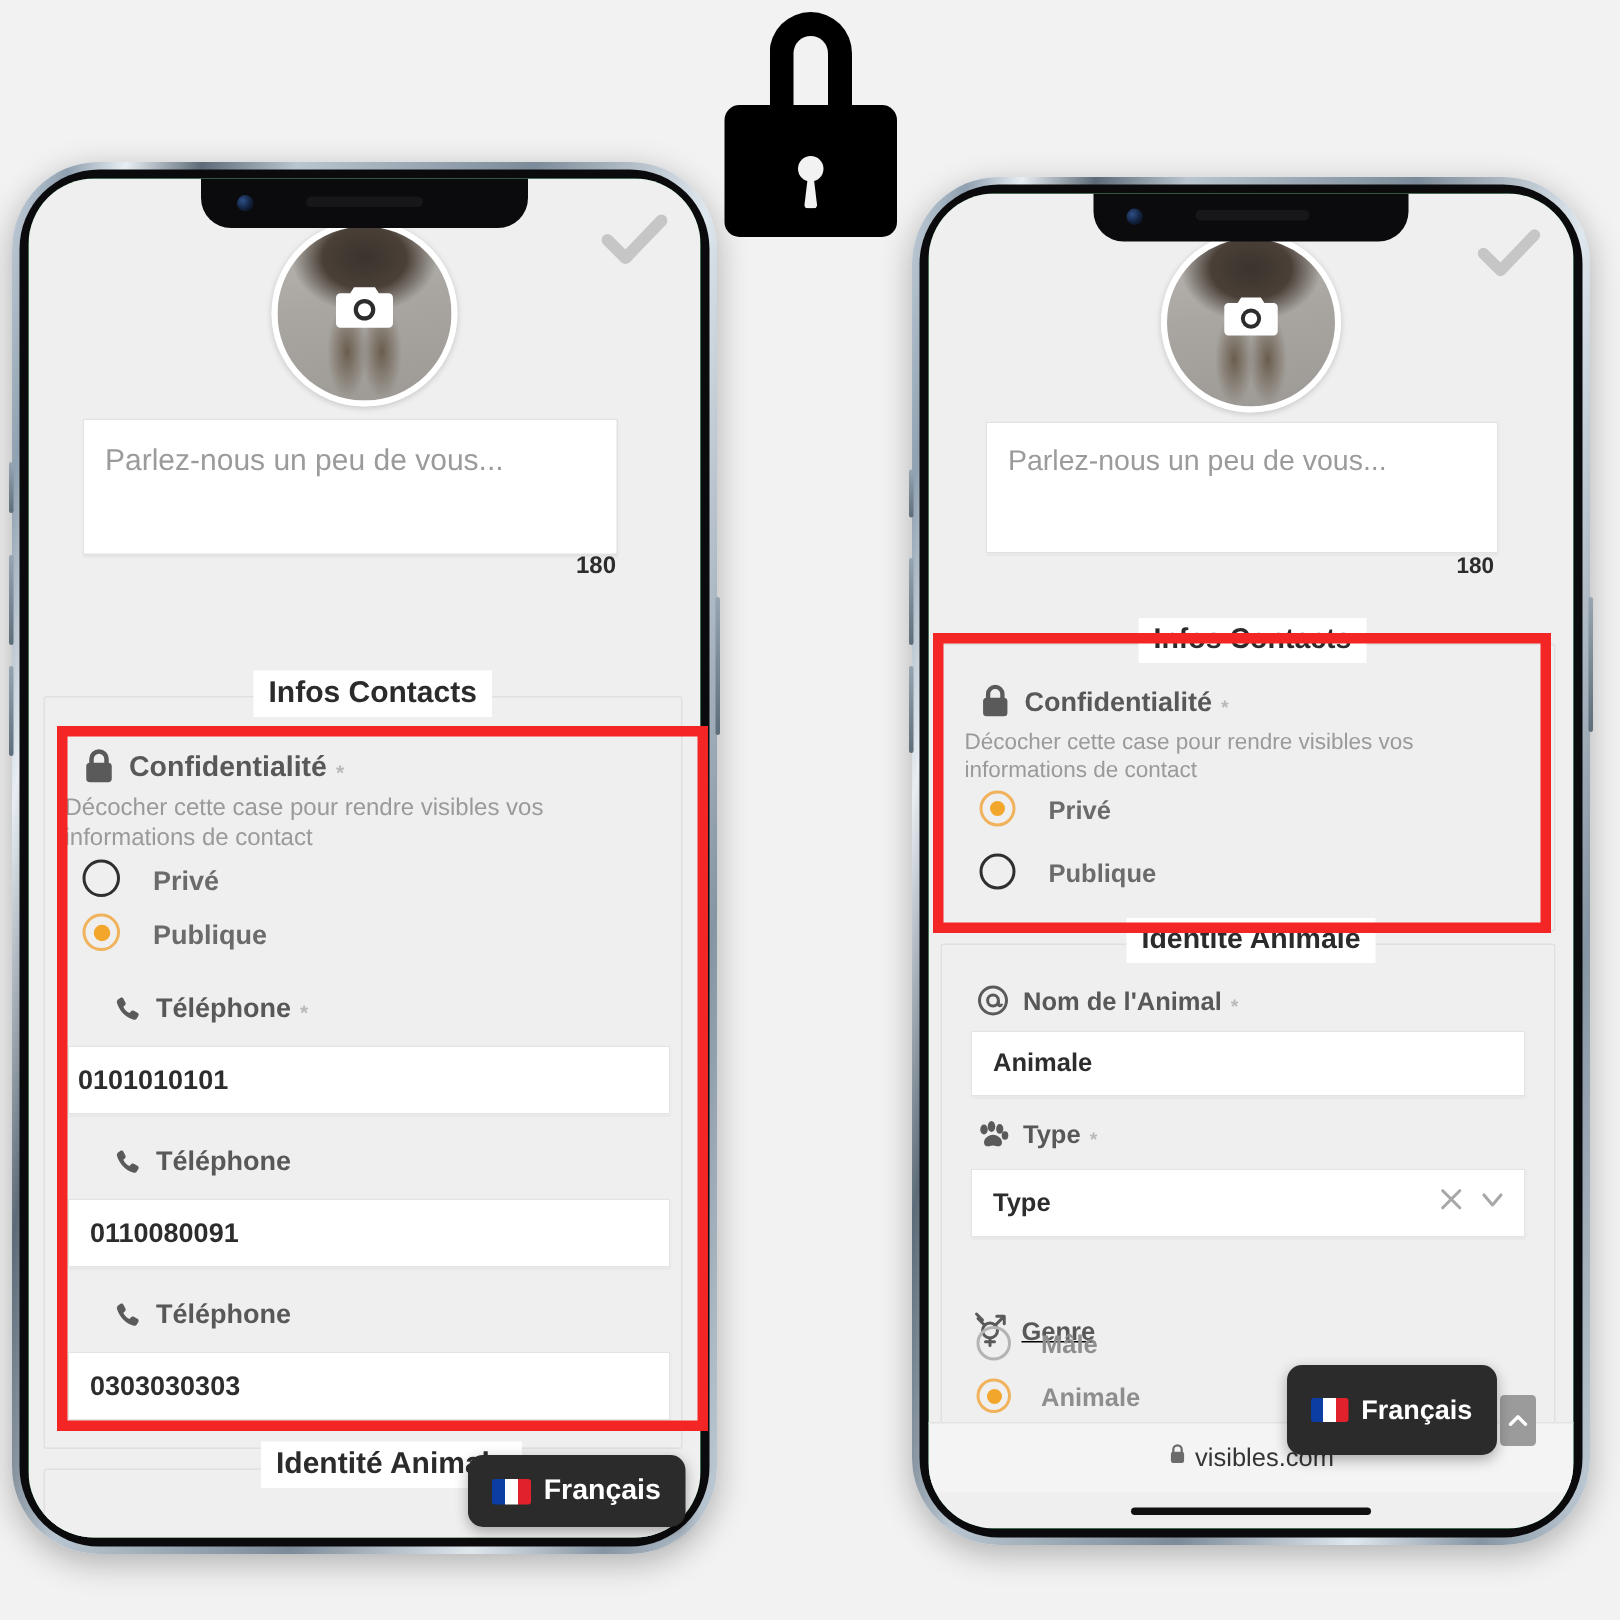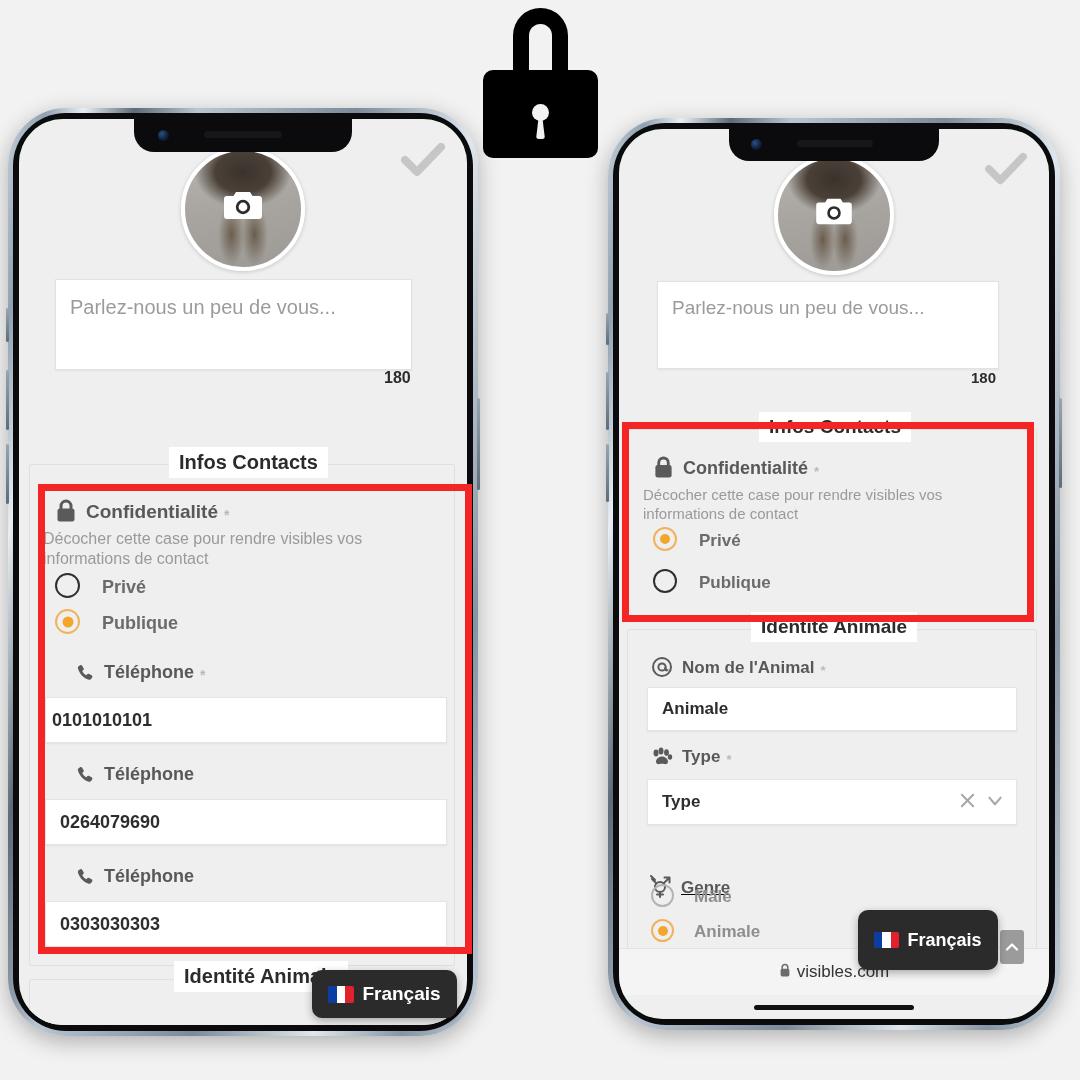--- a/index.html
+++ b/index.html
@@ -240,21 +240,21 @@
 
         <div class="lbl-row" style="left:56px;top:645px;">
           <span class="lbl-ico">
             <svg width="20" height="20" viewBox="0 0 20 20" aria-hidden="true">
               <path d="M5.2 2.3c.8-.5 1.7-.2 2.1.6l1.3 2.4c.4.7.2 1.5-.4 2l-1 .8c.8 1.9 2.3 3.4 4.2 4.2l.8-1c.5-.6 1.3-.8 2-.4l2.4 1.3c.8.4 1.1 1.3.6 2.1l-.9 1.5c-.5.9-1.6 1.2-2.6.9C8.7 15.2 4.8 11.3 3 5.7c-.3-1 .1-2.1.9-2.6l1.3-.8z" fill="#5a5a5a"></path>
             </svg>
           </span>
           <span class="lbl-txt" style="font-size:18px;margin-left:9px;">Téléphone</span>
         </div>
         <div class="input" style="left:26px;top:680px;width:400px;height:44px;">
-          <span class="val" style="font-size:18px;margin-left:14px;">0264079690</span>
+          <span class="val" style="font-size:18px;margin-left:14px;">0110080091</span>
         </div>
 
         <div class="lbl-row" style="left:56px;top:747px;">
           <span class="lbl-ico">
             <svg width="20" height="20" viewBox="0 0 20 20" aria-hidden="true">
               <path d="M5.2 2.3c.8-.5 1.7-.2 2.1.6l1.3 2.4c.4.7.2 1.5-.4 2l-1 .8c.8 1.9 2.3 3.4 4.2 4.2l.8-1c.5-.6 1.3-.8 2-.4l2.4 1.3c.8.4 1.1 1.3.6 2.1l-.9 1.5c-.5.9-1.6 1.2-2.6.9C8.7 15.2 4.8 11.3 3 5.7c-.3-1 .1-2.1.9-2.6l1.3-.8z" fill="#5a5a5a"></path>
             </svg>
           </span>
           <span class="lbl-txt" style="font-size:18px;margin-left:9px;">Téléphone</span>
         </div>

